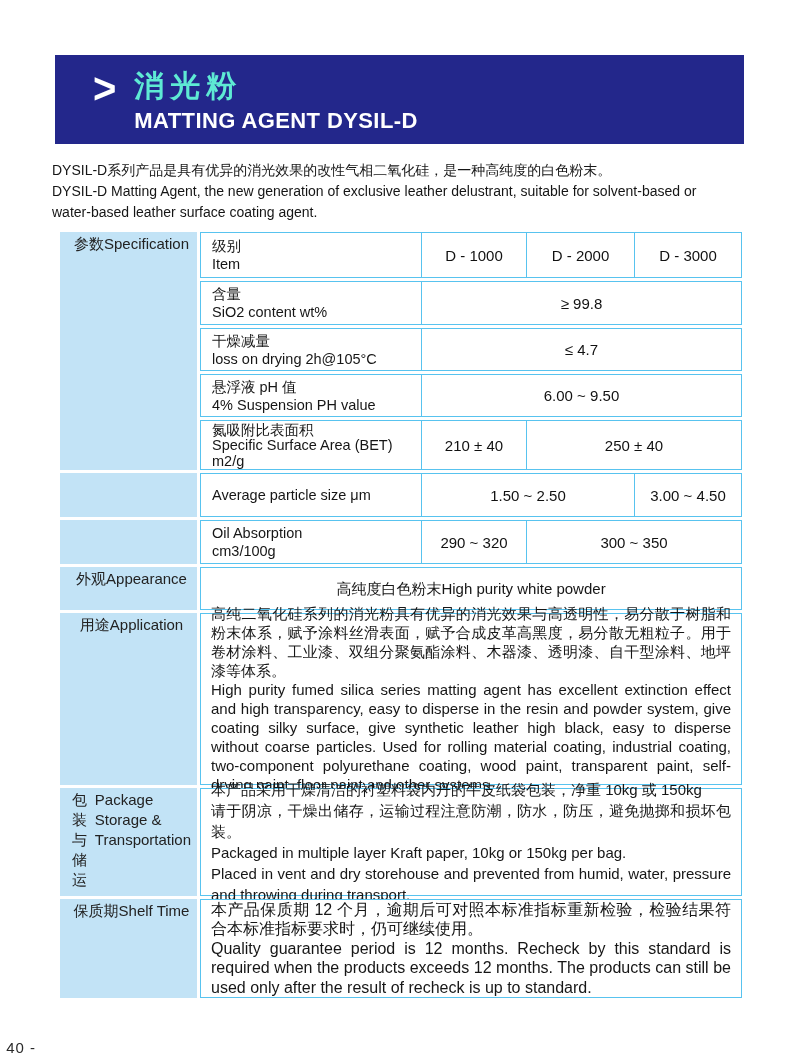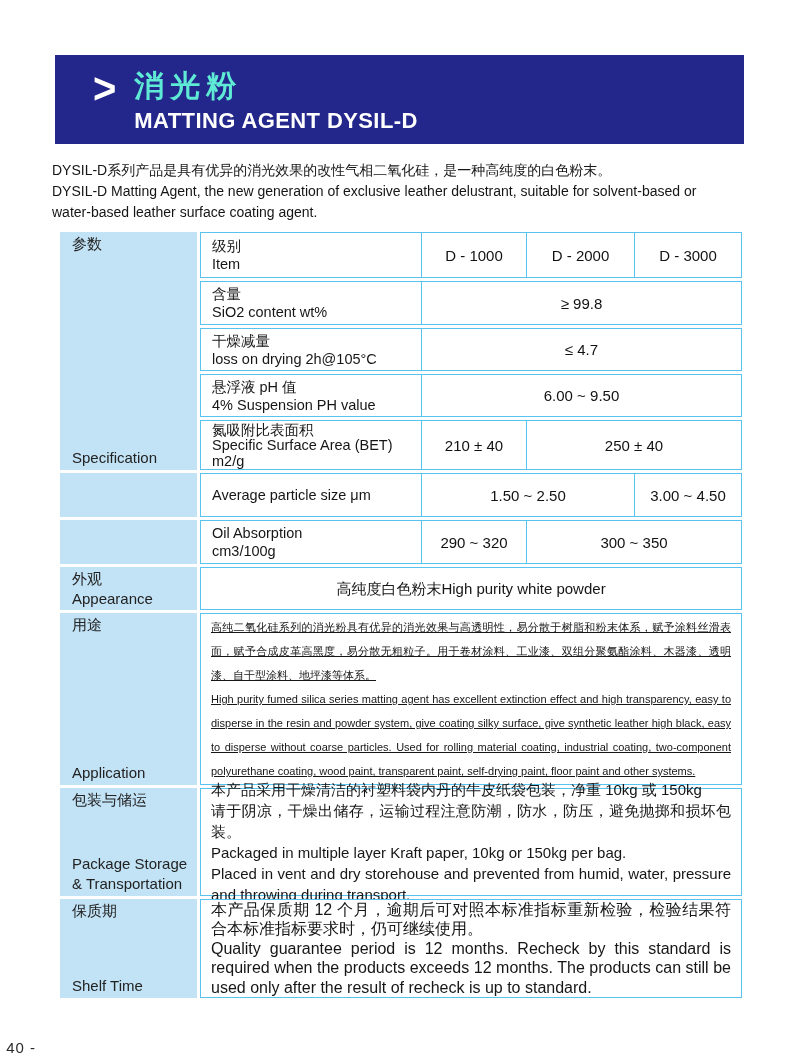--- a/index.html
+++ b/index.html
@@ -32,21 +32,21 @@
   .intro {
     position:absolute; left:52px; top:160px; width:676px;
     font-size:14px; line-height:21px; color:#151515;
   }
 
   
   .spec-table { position:absolute; left:60px; top:232px; width:682px; display:flex; }
   .left-col { width:137px; flex:none; margin-right:3px; display:flex; flex-direction:column; }
   .lblock {
     background:#c2e3f6; margin-bottom:3px; padding:2px 6px 2px 12px;
-    display:flex; flex-direction:column; justify-content:space-between;
+    display:flex; flex-direction:row; justify-content:center;
     font-size:15px; line-height:20px; color:#222;
   }
   .right-col { flex:1; display:flex; flex-direction:column; }
   .crow { display:flex; margin-bottom:3px; }
   .c { background:#fff; border:1px solid #58c3ef; height:100%; }
   .c + .c { border-left:0; }
   .crow > .c { height:auto; }
   .name {
     width:222px; flex:none; padding:3px 8px 3px 11px;
     display:flex; flex-direction:column; justify-content:center;
@@ -61,21 +61,21 @@
   .wAll{width:320px;flex:none;} .w12{width:213px;flex:none;} .w23{width:215px;flex:none;}
   .wFull{width:542px;flex:none;}
   .centercell {
     display:flex; flex-direction:row; align-items:center; justify-content:center;
     font-size:15px; line-height:20px; color:#161616;
   }
   .txtcell {
     padding:3px 10px; display:flex; flex-direction:column; justify-content:center;
     text-align:justify; color:#161616;
   }
-  .txt-app { font-size:11px; line-height:24px;text-decoration:underline; }
+  .txt-app { font-size:15px; line-height:19px; }
   .txt-pkg { font-size:15px;  line-height:21px; }
   .txt-shelf { font-size:16px; line-height:19.4px; }
 
   
   .pagenum {
     position:absolute; left:-5px; top:1039px; font-size:15px; color:#2a2a2a;
     letter-spacing:1px;
   }
 </style>
 </head>

